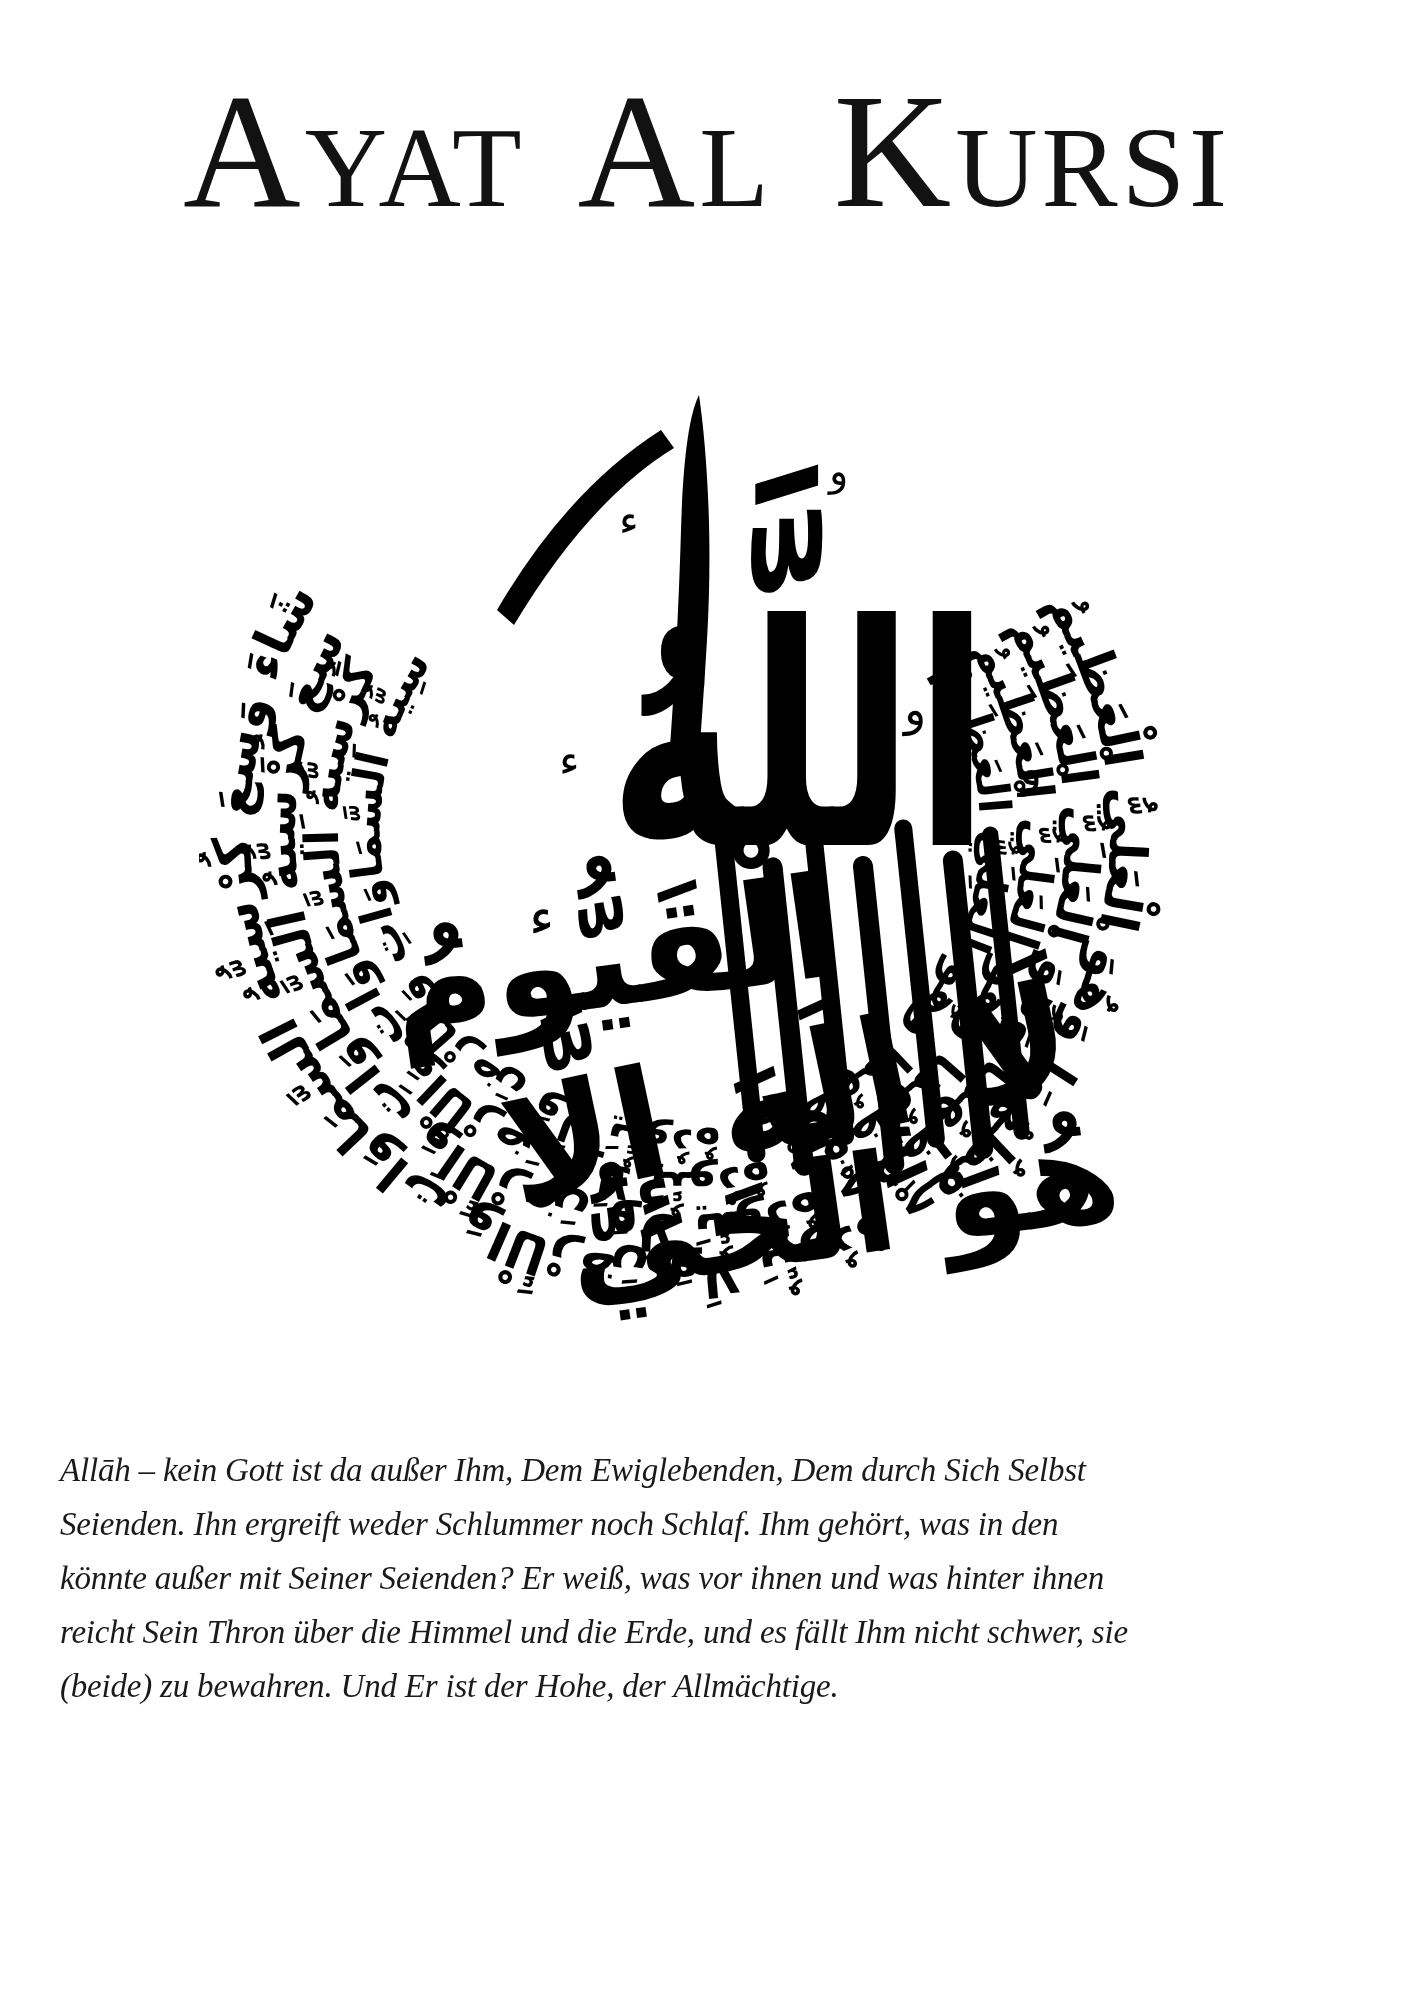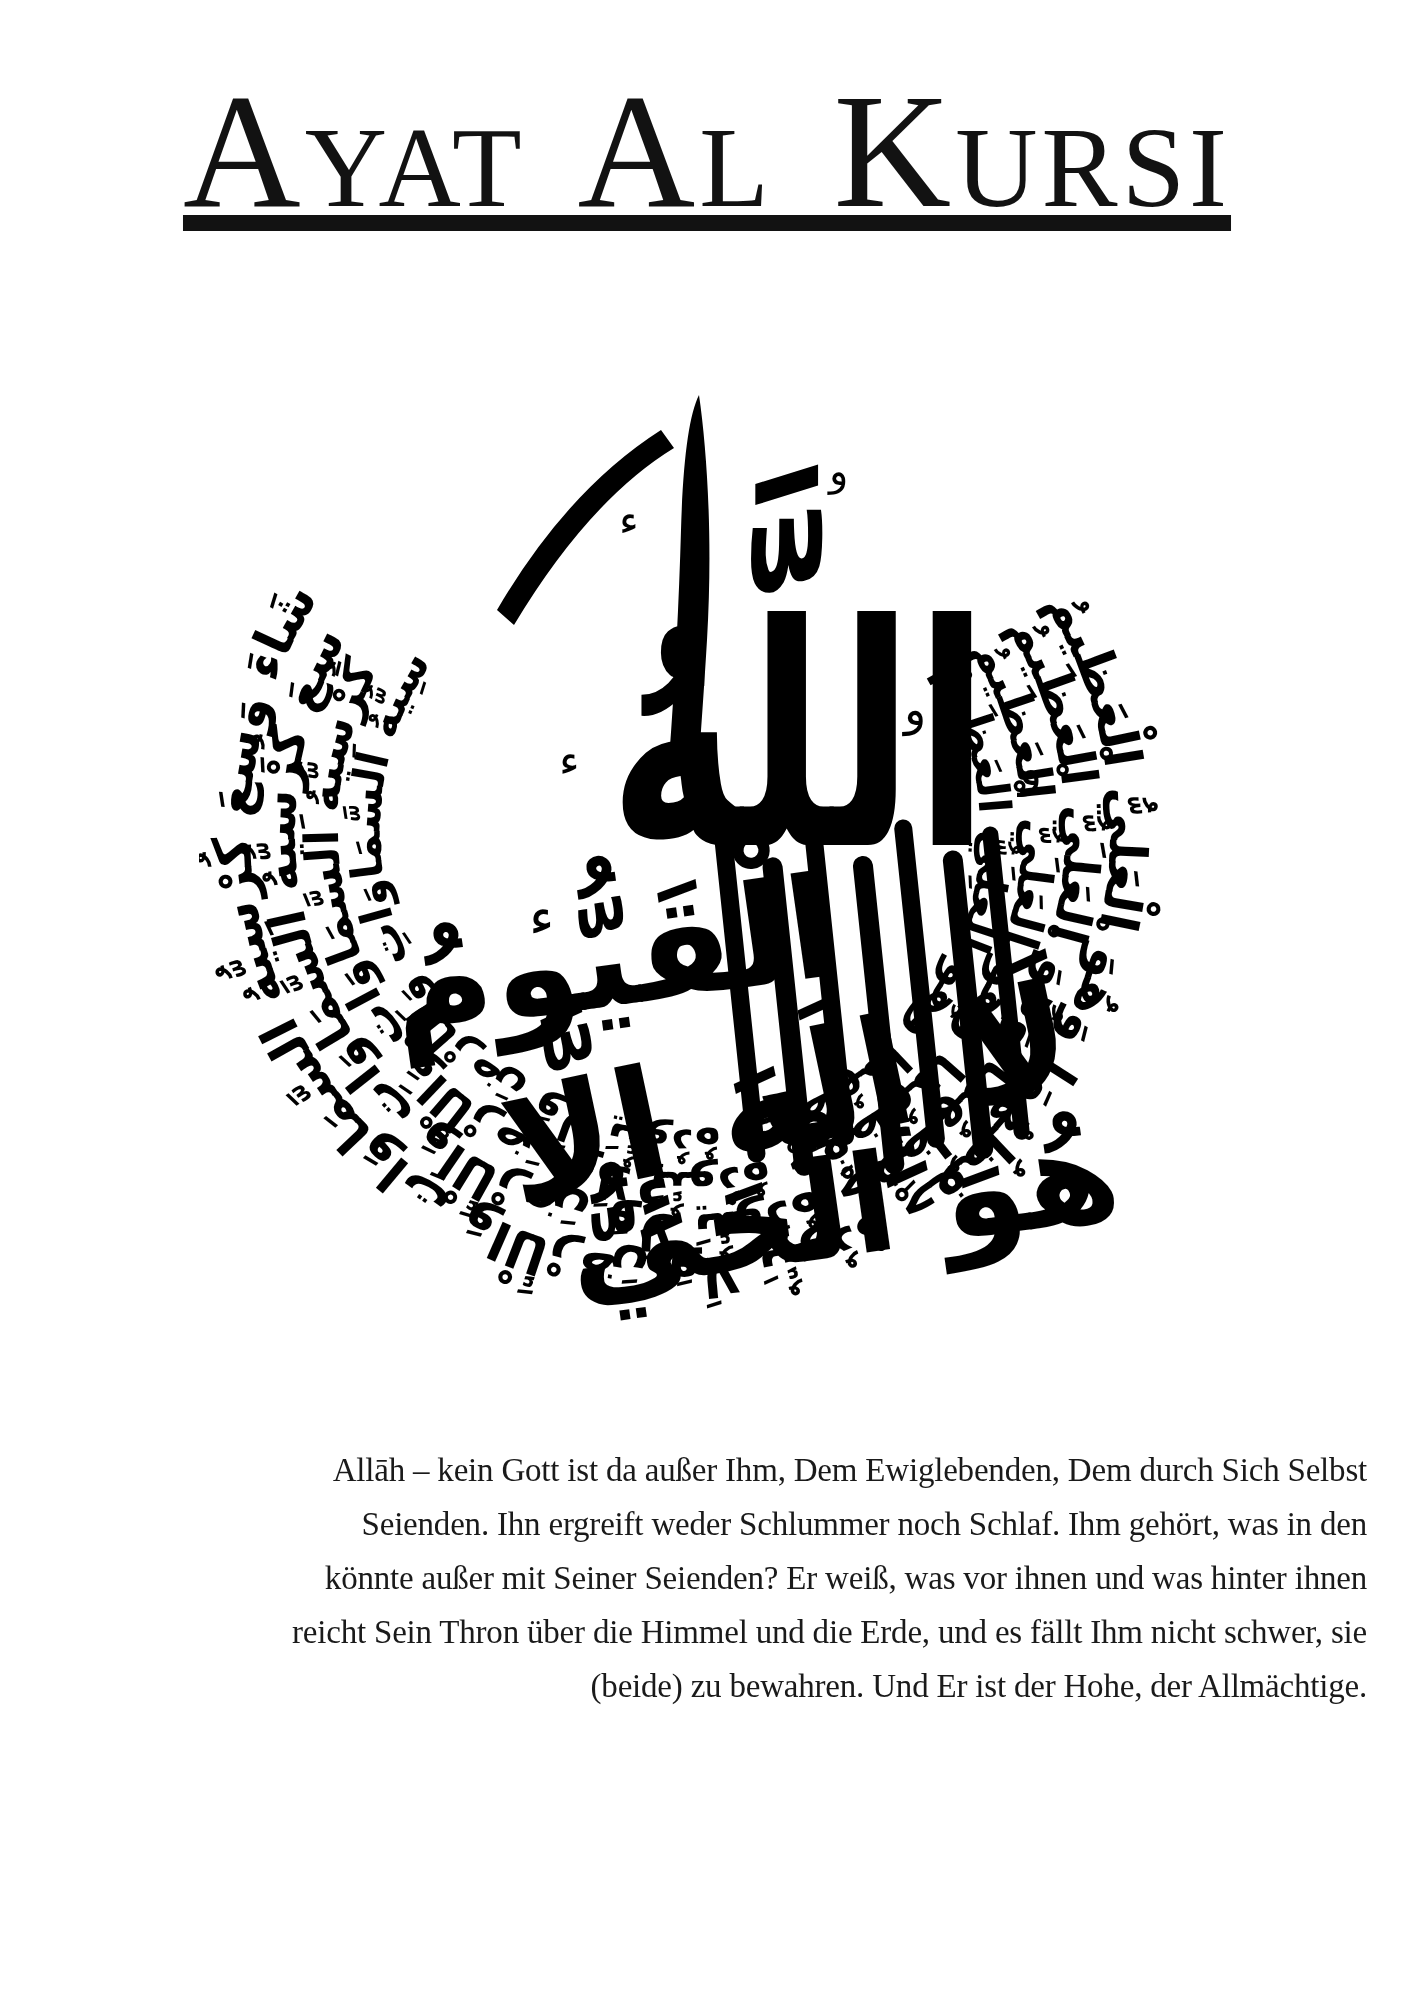--- a/index.html
+++ b/index.html
@@ -25,21 +25,20 @@
     text-align: center;
     font-family: "Liberation Serif", serif;
     font-variant: small-caps;
     font-weight: normal;
     font-size: 163px;
     line-height: 170px;
     letter-spacing: 4px;
     word-spacing: 16px;
     color: #121212;
     white-space: nowrap;
-    text-decoration: underline;
   }
   .artwork {
     position: absolute;
     left: 199px;
     top: 300px;
     width: 1016px;
     height: 1030px;
   }
   .artwork text {
     fill: #000000;
@@ -49,23 +48,24 @@
     font-weight: bold;
     letter-spacing: 1px;
   }
   .big-callig {
     font-weight: bold;
   }
   .translation {
     position: absolute;
     top: 1443px;
     left: 60px;
-    right: 47px;
-    text-align: right;
+    right: 65px;
+    text-align: left;
     font-family: "Liberation Serif", serif;
+    font-style: italic;
     font-size: 33px;
     line-height: 54px;
     letter-spacing: -0.2px;
     color: #1a1a1a;
   }
   .translation .t-line {
     white-space: nowrap;
   }
 </style>
 </head>

